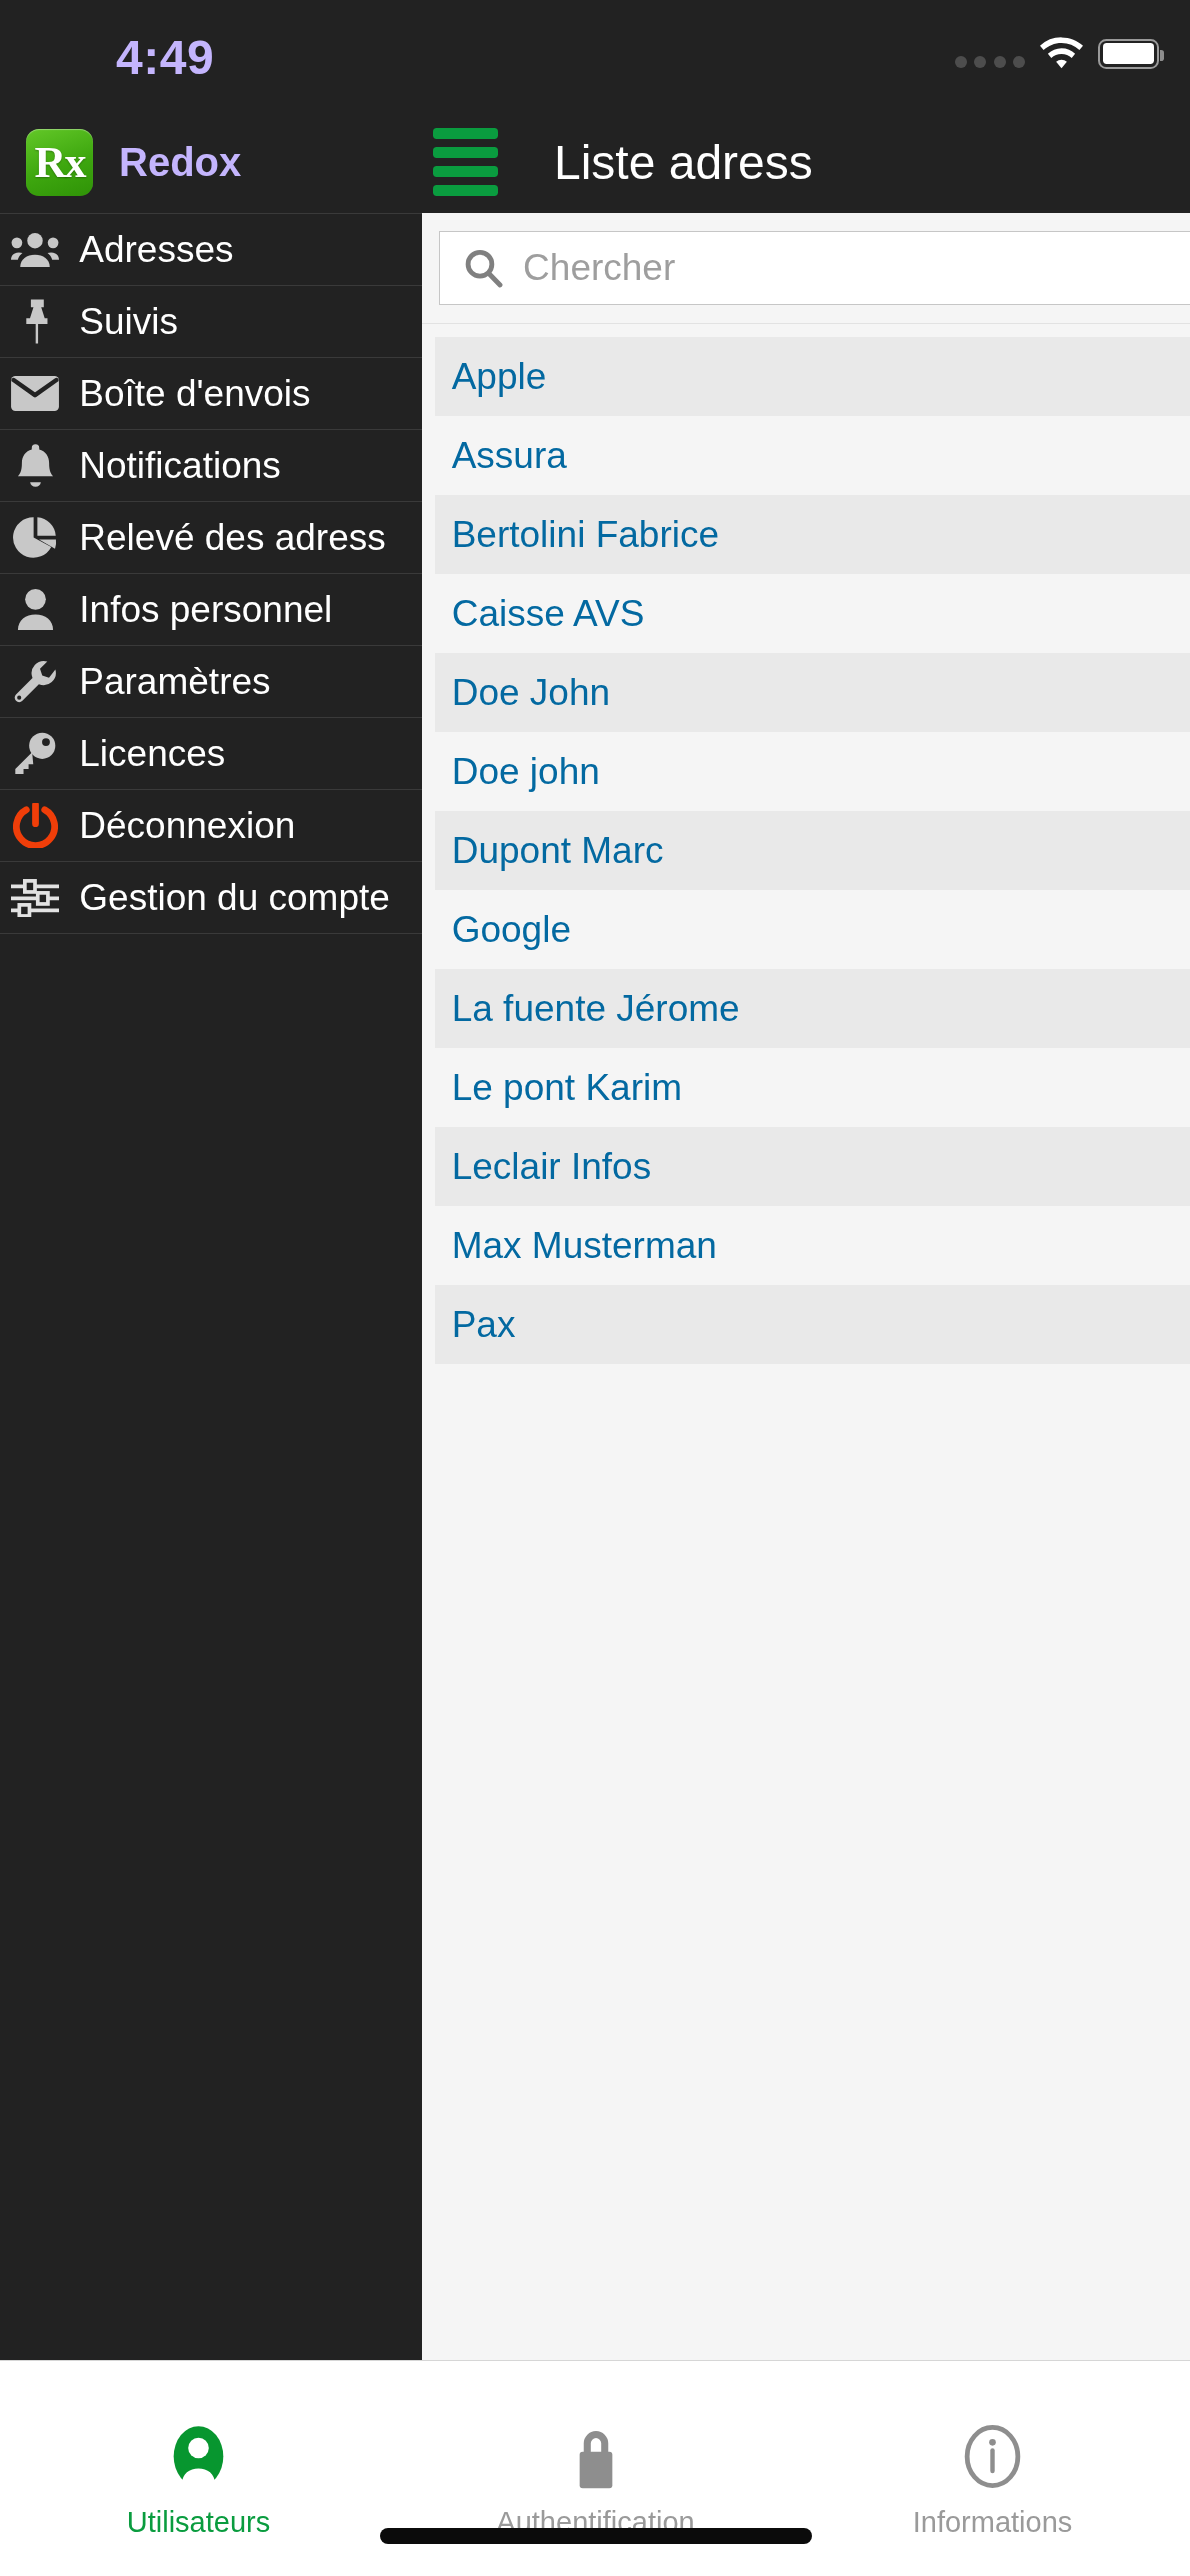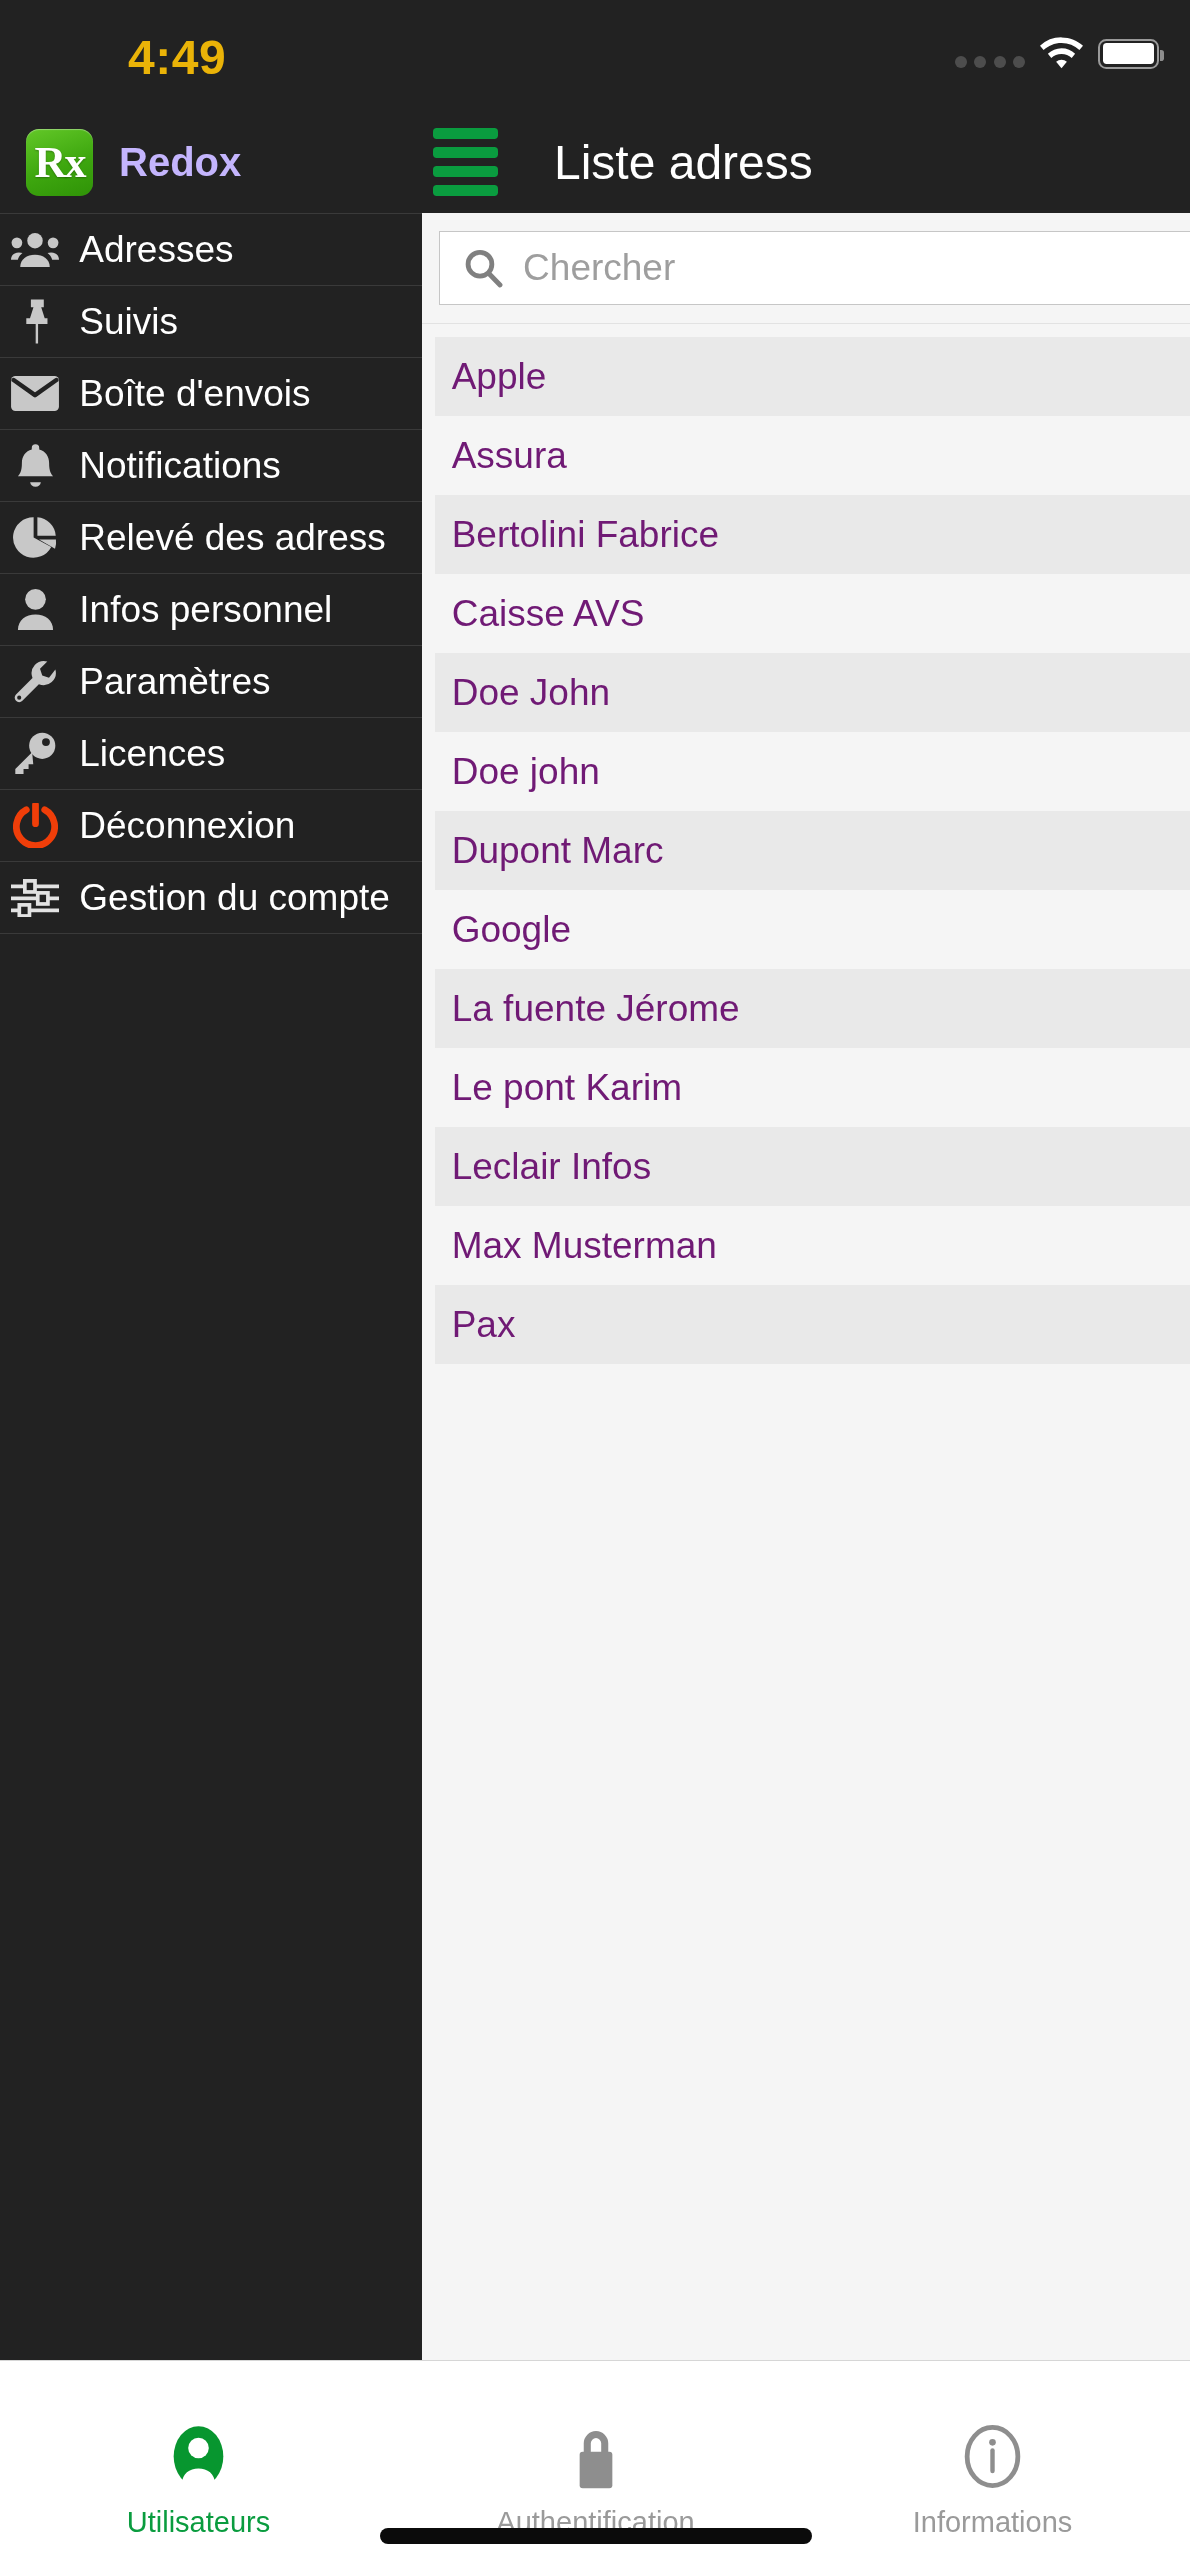--- a/index.html
+++ b/index.html
@@ -17,23 +17,22 @@
   }
 
   
   #status-bar {
     position:absolute; top:0; left:0;
     width:1191px; height:111px;
     background:#222222;
   }
   #status-time {
     position:absolute; left:116px; top:30px;
-    font-size:48px; font-weight:600; color:#eab308;
+    font-size:48px; font-weight:600; color:#c4b5fd;
     letter-spacing:0.5px;
-    margin-left:12px;
   }
   #status-right {
     position:absolute; right:32px; top:35px;
     display:flex; align-items:center; gap:15px;
   }
   .sig-dots { display:flex; gap:7.4px; align-items:flex-end; height:37px; }
   .sig-dots i { display:block; width:12px; height:12px; border-radius:50%;
                 background:#4d4d4d; margin-bottom:3.7px; }
   .wifi-ic { width:43px; height:33px; }
   .batt {
@@ -131,21 +130,21 @@
     font-family:"Liberation Sans", sans-serif;
     font-size:37px; color:#2a2a2a; width:100%;
   }
   #search-input::placeholder { color:#9e9e9e; }
 
   #addr-list { padding-top:13px; }
   .addr-row {
     height:79px; display:flex; align-items:center;
     margin-left:13px;
     padding-left:16.7px;
-    font-size:37px; color:#701a75;
+    font-size:37px; color:#0369a1;
   }
   .addr-row.alt { background:#e9e9e9; }
 
   
   #tab-bar {
     position:absolute; left:0; bottom:0;
     width:1191px; height:216px;
     background:#ffffff;
     border-top:0.9px solid #d6d6d6;
     display:flex; align-items:center;

